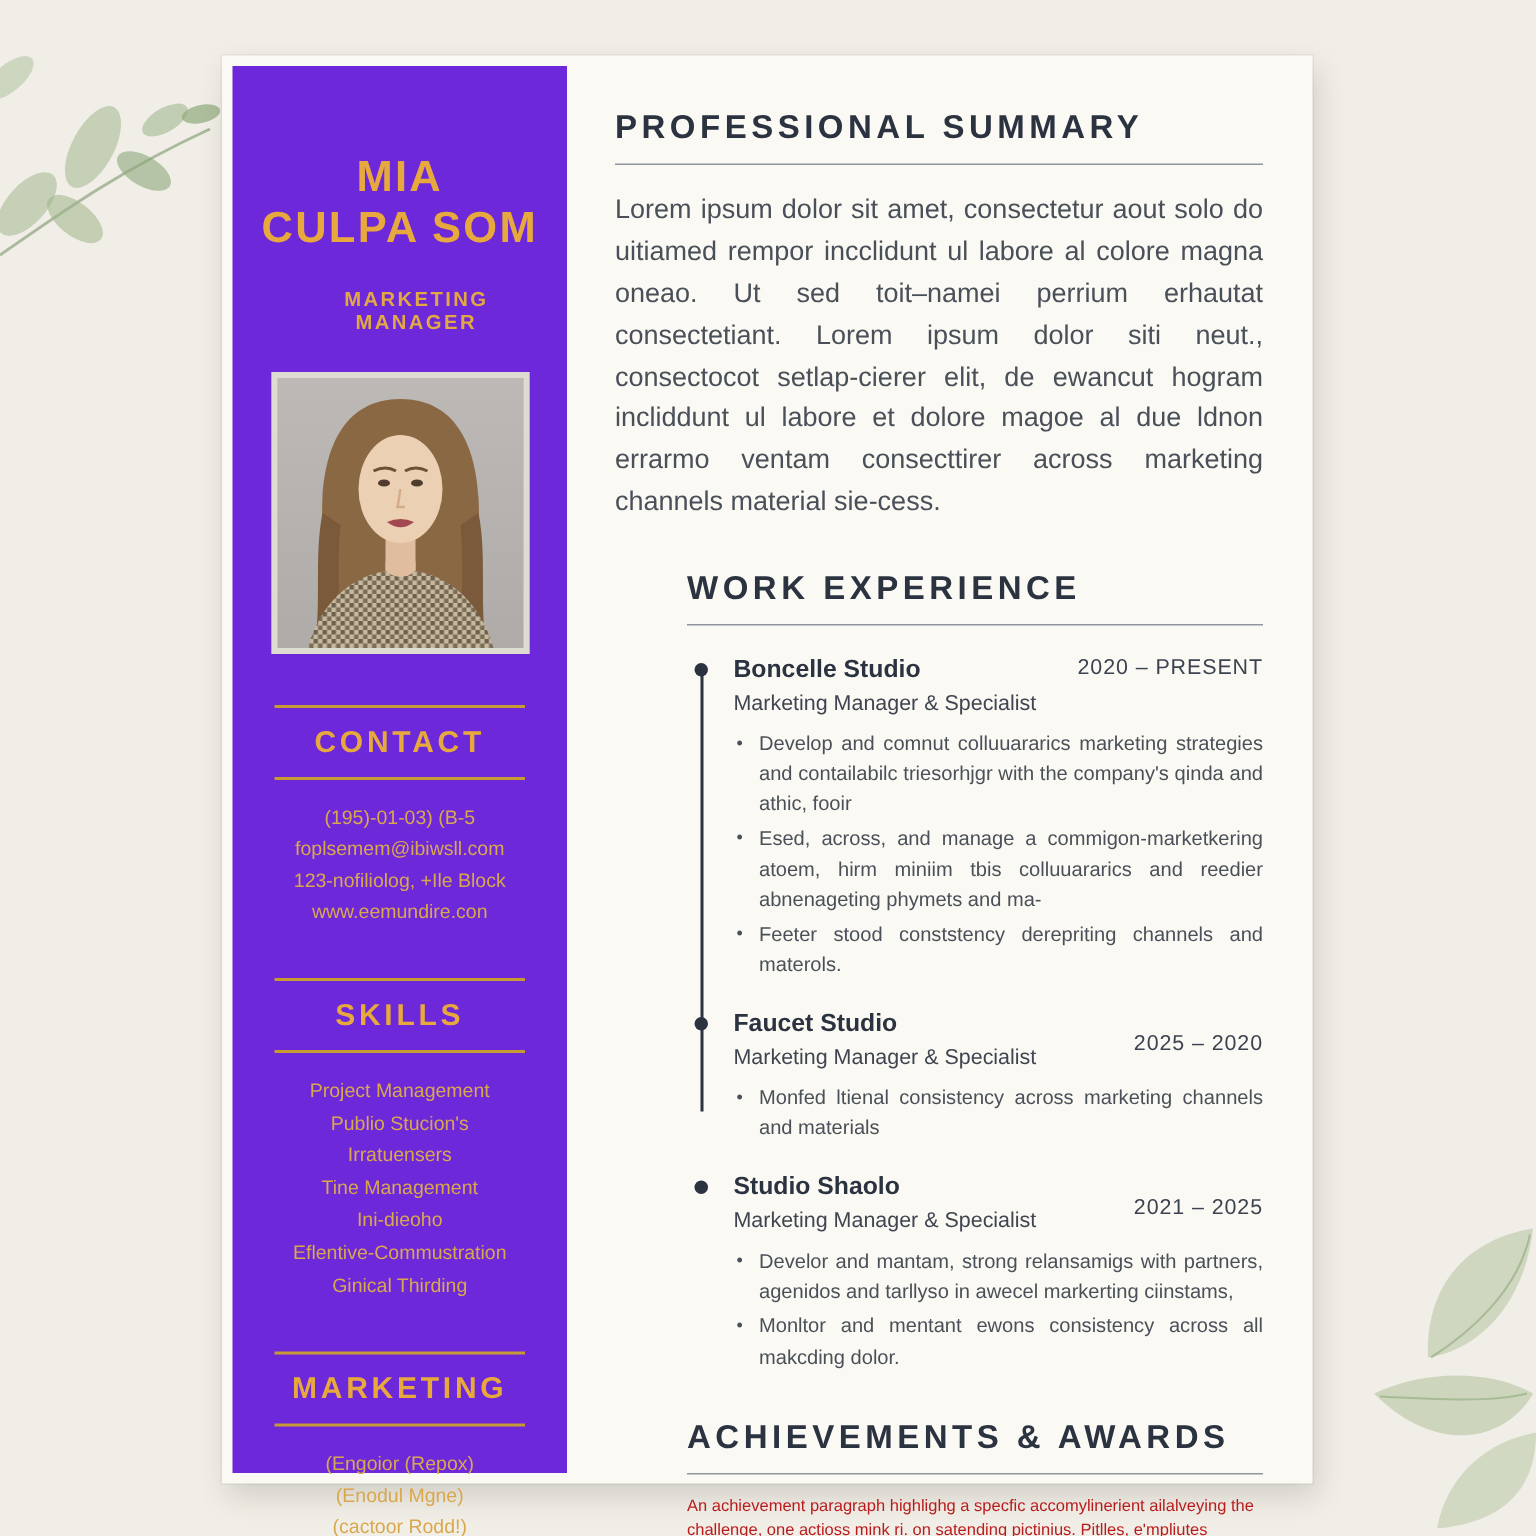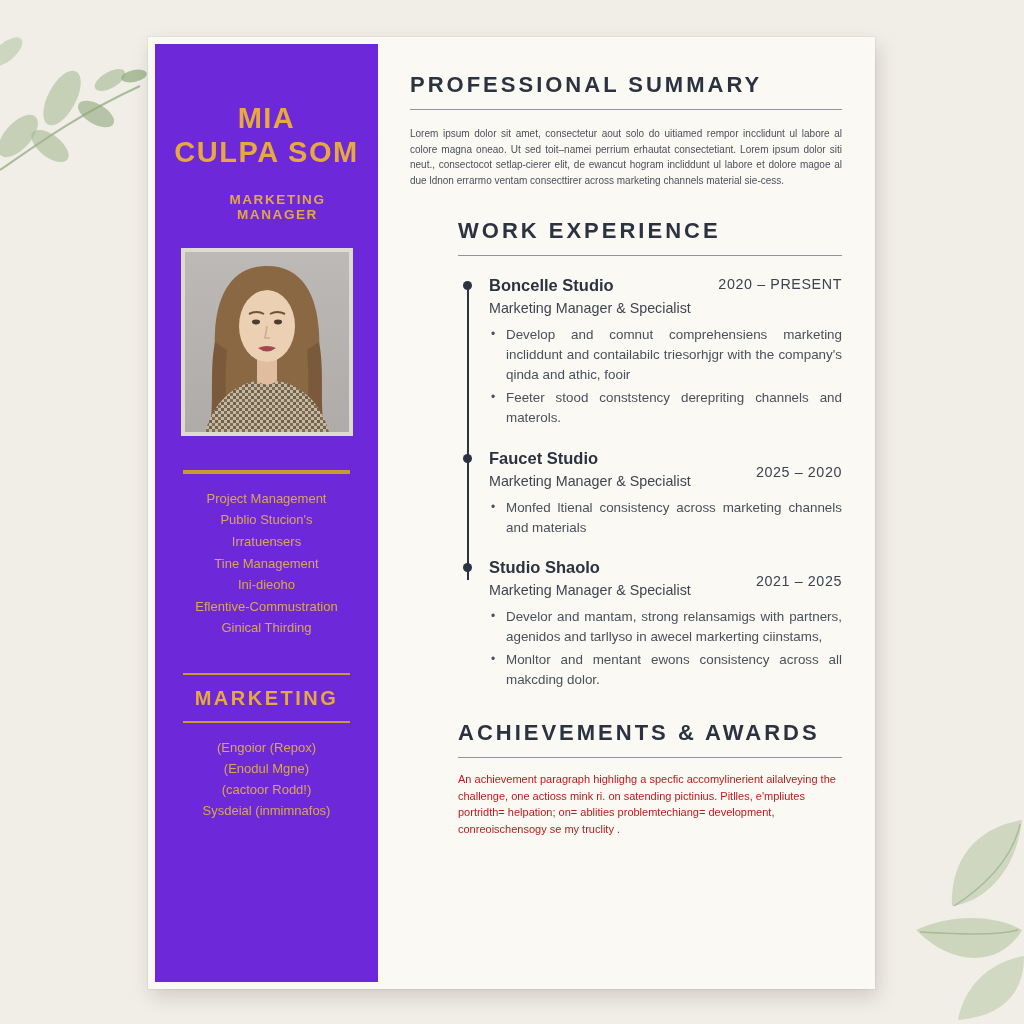--- a/index.html
+++ b/index.html
@@ -49,21 +49,21 @@
 
   
   .main{
     flex:1;box-sizing:border-box;padding:28px 26px 16px 32px;color:#474d58;
   }
   .m-heading{
     color:#2b3240;font-weight:800;font-size:22px;letter-spacing:3px;
   }
   .m-rule{height:0;border-bottom:1.4px solid #8f949d;margin-top:11px;}
   .summary-text{
-    font-size:10px;line-height:1.55;text-align:justify;margin:16px 0 0;color:#4a5059;
+    font-size:18px;line-height:1.55;text-align:justify;margin:16px 0 0;color:#4a5059;
   }
   .section{margin-top:30px;margin-left:48px;}
 
   .jobs{position:relative;margin-top:20px;padding-left:31px;}
   .timeline{
     position:absolute;left:9px;top:12px;width:2px;background:#2b3240;
   }
   .job{position:relative;margin-bottom:20px;}
   .job:last-child{margin-bottom:0;}
   .job-dot{
@@ -153,23 +153,35 @@
 
         <path d="M82,74 L80,86 L85,86" stroke="#d3ab89" stroke-width="1.6" fill="none"></path>
 
         <path d="M73,96 Q82,92 91,96 Q82,103 73,96 Z" fill="#a34850"></path>
 
         <path d="M20,180 C30,146 54,128 82,128 C110,128 134,146 144,180 Z" fill="url(#tweed)"></path>
         <path d="M72,128 C76,134 88,134 92,128 L92,122 L72,122 Z" fill="#e0bd9e"></path>
       </svg>
     </div>
 
-
     <section class="side-section">
       <div class="rule-gold"></div>
+      <div class="side-heading">CONTACT</div>
+      <div class="rule-gold"></div>
+      <div class="side-lines">
+        <div class="side-line">(195)-01-03) (B-5</div>
+        <div class="side-line">foplsemem@ibiwsll.com</div>
+        <div class="side-line">123-nofiliolog, +Ile Block</div>
+        <div class="side-line">www.eemundire.con</div>
+      </div>
+    </section>
+
+    <section class="side-section">
+      <div class="rule-gold"></div>
+      <div class="side-heading">SKILLS</div>
       <div class="rule-gold"></div>
       <div class="side-lines skills-list">
         <div class="side-line">Project Management</div>
         <div class="side-line">Publio Stucion's</div>
         <div class="side-line">Irratuensers</div>
         <div class="side-line">Tine Management</div>
         <div class="side-line">Ini-dieoho</div>
         <div class="side-line">Eflentive-Commustration</div>
         <div class="side-line">Ginical Thirding</div>
       </div>
@@ -204,21 +216,22 @@
         <div class="timeline" style="height:292px;"></div>
 
         <article class="job">
           <span class="job-dot"></span>
           <div class="job-head">
             <span class="company">Boncelle Studio</span>
             <span class="dates">2020 – PRESENT</span>
           </div>
           <div class="job-role">Marketing Manager &amp; Specialist</div>
           <ul class="job-bullets">
-            <li>Develop and comnut comprehensiens marketing incliddunt and contailabilc triesorhjgr with the company's qinda and athic, fooir</li>
+            <li>Develop and comnut colluuararics marketing strategies and contailabilc triesorhjgr with the company's qinda and athic, fooir</li>
+            <li>Esed, across, and manage a commigon-marketkering atoem, hirm miniim tbis colluuararics and reedier abnenageting phymets and ma-</li>
             <li>Feeter stood conststency derepriting channels and materols.</li>
           </ul>
         </article>
 
         <article class="job date-low">
           <span class="job-dot"></span>
           <div class="job-head">
             <span class="company">Faucet Studio</span>
             <span class="dates">2025 – 2020</span>
           </div>

